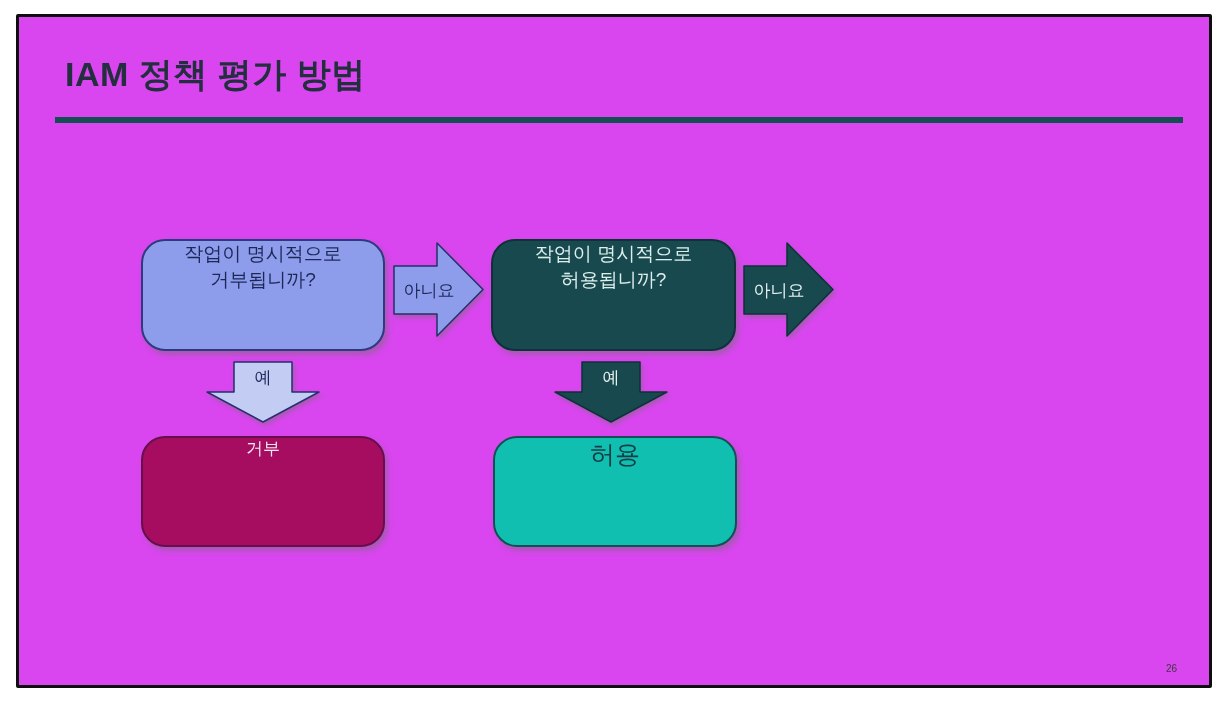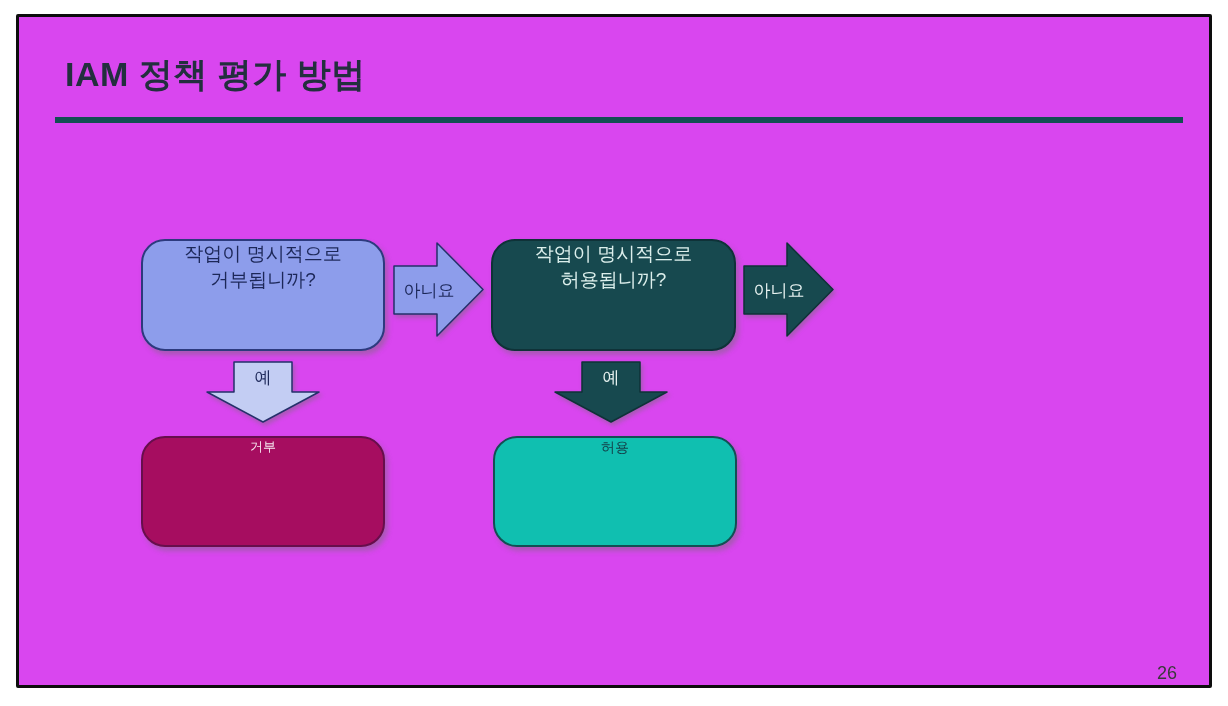--- a/index.html
+++ b/index.html
@@ -63,26 +63,26 @@
     color: #DCEFEC; font-size: 19px;
   }
   .box-implicit-deny {
     left: 826px; top: 220px; width: 237px; height: 110px;
     background: #A60D60; border: 2px solid #670E4C;
     color: #F6E8F0; font-size: 18px;
   }
   .box-deny {
     left: 122px; top: 419px; width: 244px; height: 111px;
     background: #A60D60; border: 2px solid #670E4C;
-    color: #F6E8F0; font-size: 13px;
+    color: #F6E8F0; font-size: 17px;
   }
   .box-allow {
     left: 474px; top: 419px; width: 244px; height: 111px;
     background: #10BFB0; border: 2px solid #134F54;
-    color: #143C46; font-size: 14px;
+    color: #143C46; font-size: 25px;
   }
 
   .arrow {
     position: absolute;
     filter: drop-shadow(2px 3px 2px rgba(110,110,110,0.45));
   }
   .arrow svg { display: block; }
   .arrow-label {
     position: absolute;
     display: flex;
@@ -96,21 +96,21 @@
   .arrow-right-2 { left: 724px; top: 224px; width: 92px; height: 97px; }
   .arrow-right-2 .arrow-label { left: 2px; top: 24px; width: 68px; height: 50px; color: #E8F3F1; }
   .arrow-down-1 { left: 186px; top: 344px; width: 116px; height: 62px; }
   .arrow-down-1 .arrow-label { left: 29px; top: 1px; width: 58px; height: 30px; color: #1C2758; }
   .arrow-down-2 { left: 534px; top: 344px; width: 117px; height: 62px; }
   .arrow-down-2 .arrow-label { left: 29px; top: 1px; width: 58px; height: 30px; color: #E8F3F1; }
 
   .page-num {
     position: absolute;
     right: 32px; top: 646px;
-    font-size: 18px;
+    font-size: 10px;
     color: #3A3A3A;
   }
 </style>
 </head>
 <body>
 
 <div class="stage">
   <div class="slide">
 
     <h1 class="title">IAM 정책 평가 방법</h1>

